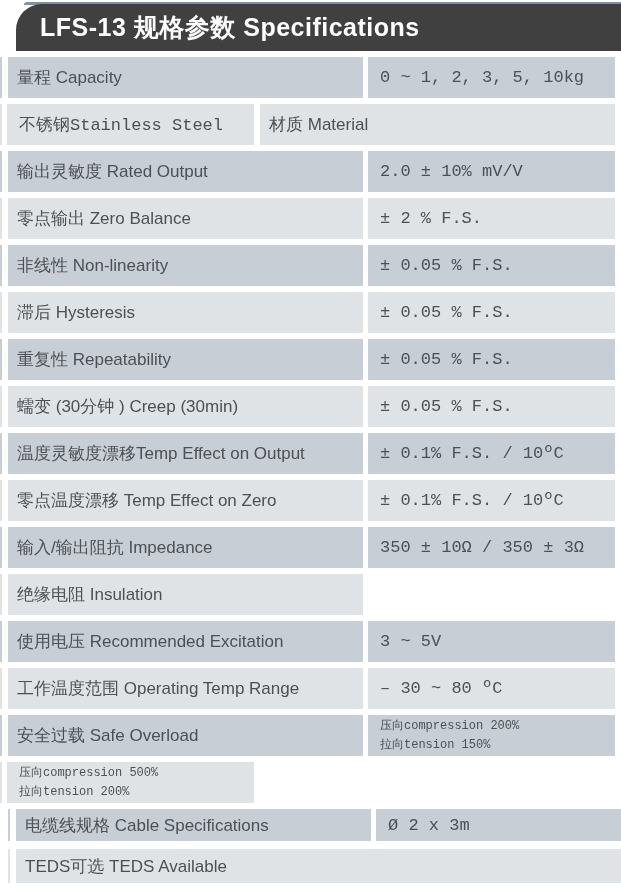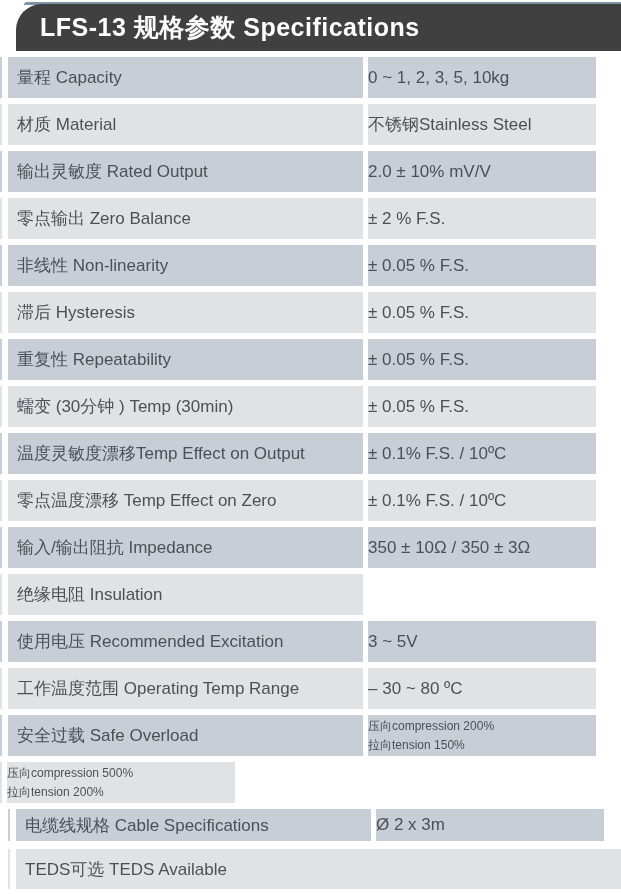--- a/index.html
+++ b/index.html
@@ -25,28 +25,28 @@
   }
   .header-bar .title {
     color: #fdfdfd; font-size: 25px; font-weight: bold; letter-spacing: 0.5px;
     white-space: nowrap;
   }
 
   
   .spec-table { position: absolute; top: 57px; left: 0; width: 621px; }
   .row { display: flex; margin-bottom: 6px; height: 41px; border-radius: 17px; }
   .row--short { height: 32px; margin-left: 8px; }
-  .row--teds { margin-top: 8px; height: 40px; }
+  .row--teds { margin-top: 8px; height: 34px; }
   .sliver { width: 2px; height: 100%; flex: none; }
   .cell {
     display: flex; flex-direction: column; justify-content: center;
     color: #4c5055; font-size: 17px; height: 100%;
   }
   .cell.label { width: 355px; margin-left: 6px; padding-left: 9px; flex: none; }
-  .cell.value { width: 228px; margin-left: 5px; flex: none; }
+  .cell.value { width: 247px; margin-left: 5px; padding-left: 12px; flex: none; font-family: Liberation Mono, monospace; }
   .cell.label.full { width: 607px; }
   .shade-dark  { background: #c8ced5; }
   .shade-light { background: #e0e3e6; }
   .value-line { line-height: 19px; font-size: 12px; }
   .nowrap { white-space: nowrap; }
 </style>
 </head>
 <body>
 
 <div class="page">
@@ -63,26 +63,26 @@
       <div class="cell label shade-dark">
         <span class="nowrap">量程 Capacity</span>
       </div>
       <div class="cell value shade-dark">
           <span class="nowrap">0 ~ 1, 2, 3, 5, 10kg</span>
         </div>
     </div>
 
     <div class="row">
       <div class="sliver shade-light"></div>
+      <div class="cell value shade-light">
+          <span class="nowrap">不锈钢Stainless Steel</span>
+        </div>
       <div class="cell label shade-light">
         <span class="nowrap">材质 Material</span>
       </div>
-      <div class="cell value shade-light">
-          <span class="nowrap">不锈钢Stainless Steel</span>
-        </div>
     </div>
 
     <div class="row">
       <div class="sliver shade-dark"></div>
       <div class="cell label shade-dark">
         <span class="nowrap">输出灵敏度 Rated Output</span>
       </div>
       <div class="cell value shade-dark">
           <span class="nowrap">2.0 ± 10% mV/V</span>
         </div>
@@ -124,21 +124,21 @@
         <span class="nowrap">重复性 Repeatability</span>
       </div>
       <div class="cell value shade-dark">
           <span class="nowrap">± 0.05 % F.S.</span>
         </div>
     </div>
 
     <div class="row">
       <div class="sliver shade-light"></div>
       <div class="cell label shade-light">
-        <span class="nowrap">蠕变 (30分钟 ) Temp (30min)</span>
+        <span class="nowrap">蠕变 (30分钟 ) Creep (30min)</span>
       </div>
       <div class="cell value shade-light">
           <span class="nowrap">± 0.05 % F.S.</span>
         </div>
     </div>
 
     <div class="row">
       <div class="sliver shade-dark"></div>
       <div class="cell label shade-dark">
         <span class="nowrap">温度灵敏度漂移Temp Effect on Output</span>

